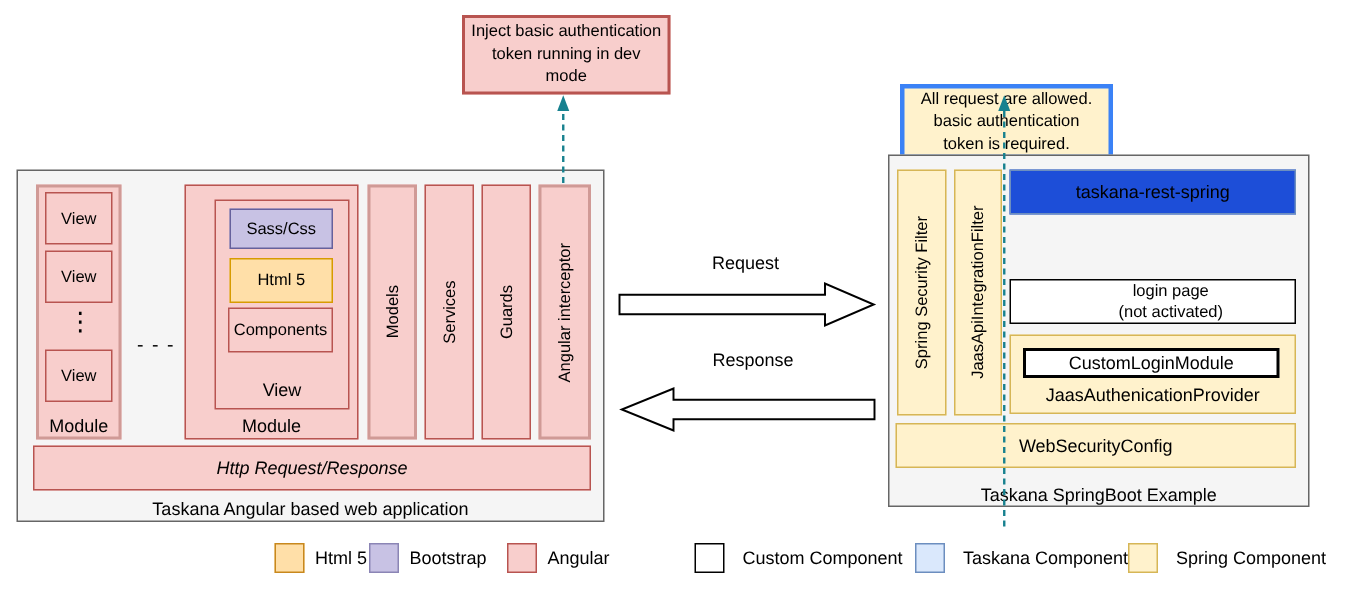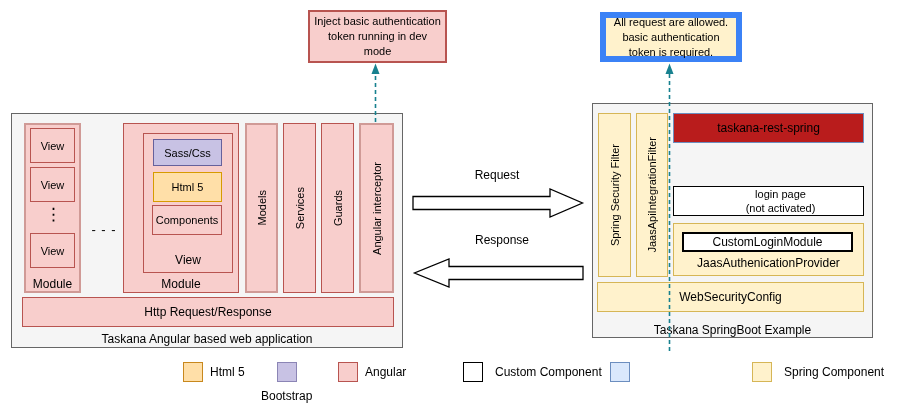--- a/index.html
+++ b/index.html
@@ -7,39 +7,39 @@
     position:relative;width:900px;height:403px;overflow:hidden;
     font-family:"Liberation Sans",sans-serif;color:#000;background:#fff;
   }
   .abs{position:absolute;box-sizing:border-box;}
   
   .callout{
     text-align:center;font-size:11px;line-height:15px;white-space:pre-line;
     display:flex;align-items:center;justify-content:center;
   }
   .callout-pink{background:#f8cecc;border:2px solid #b85450;}
-  .callout-yellow{background:#fff2cc;border:6px solid #3b82f6;}
+  .callout-yellow{background:#fff2cc;border:3px solid #3b82f6;margin-top:44px;}
   
   .app-box{background:#f5f5f5;border:1.5px solid #666666;}
   .app-title{font-size:12px;text-align:center;}
   
   .pink{background:#f8cecc;border:1px solid #b85450;}
   .pink-thick{background:#f8cecc;border:2px solid #d09a96;}
   .centered{display:flex;align-items:center;justify-content:center;}
   .lbl{font-size:11px;text-align:center;}
   .lbl12{font-size:12px;text-align:center;}
   .pillar{display:flex;align-items:center;justify-content:center;}
   .pillar span{writing-mode:vertical-rl;transform:rotate(180deg);font-size:11px;white-space:nowrap;}
   .sass{background:#c8c2e4;border:1px solid #66619c;}
   .html5{background:#ffdfa8;border:1px solid #d79b00;}
   .two-line{white-space:pre-line;text-align:center;font-size:11px;line-height:14px;
     display:flex;align-items:center;justify-content:center;padding-left:24px;}
   
   .yellow{background:#fff2cc;border:1px solid #d6b656;}
-  .blue{background:#b91c1c;border:1px solid #6c8ebf;}
+  .blue{background:#1d4ed8;border:1px solid #6c8ebf;}
   .white-box{background:#ffffff;border:1.5px solid #000000;}
   .dots{font-size:14px;text-align:center;letter-spacing:1px;}
   
   .legend-item{display:flex;align-items:center;gap:7px;font-size:12px;}
   .legend-item .swatch{width:18px;height:18px;border:1px solid #000;flex:0 0 auto;}
   .legend-item.wide{gap:12px;}
   svg{position:absolute;left:0;top:0;pointer-events:none;}
   .overlay{z-index:20;}
 </style>
 </head>
@@ -79,21 +79,21 @@
   <div class="abs pink pillar" style="left:283px;top:123px;width:33px;height:170px;">
       <span>Services</span>
     </div>
   <div class="abs pink pillar" style="left:321px;top:123px;width:33px;height:170px;">
       <span>Guards</span>
     </div>
   <div class="abs pink-thick pillar" style="left:359px;top:123px;width:35px;height:170px;">
       <span>Angular interceptor</span>
     </div>
 
-  <div class="abs pink centered lbl12" style="left:22px;top:297px;width:372px;height:30px;">Http Request/Response</div>
+  <div class="abs pink centered lbl12" style="left:22px;top:297px;width:372px;height:30px;font-style:italic;">Http Request/Response</div>
   <div class="abs app-title" style="left:11px;top:332px;width:392px;height:15px;">Taskana Angular based web application</div>
 
   <div class="abs lbl12" style="left:437px;top:168px;width:120px;height:15px;">Request</div>
   <div class="abs lbl12" style="left:442px;top:233px;width:120px;height:15px;">Response</div>
 
   <div class="abs app-box" style="left:592px;top:103px;width:281px;height:235px;"></div>
   <div class="abs yellow pillar" style="left:598px;top:113px;width:33px;height:164px;">
       <span>Spring Security Filter</span>
     </div>
   <div class="abs yellow pillar" style="left:636px;top:113px;width:32px;height:164px;">
@@ -105,34 +105,35 @@
   <div class="abs yellow" style="left:673px;top:223px;width:191px;height:53px;"></div>
   <div class="abs white-box centered lbl12" style="left:682px;top:232px;width:171px;height:20px;border-width:2px;">CustomLoginModule</div>
   <div class="abs lbl12" style="left:673px;top:256px;width:191px;height:14px;">JaasAuthenicationProvider</div>
   <div class="abs yellow centered lbl12" style="left:597px;top:282px;width:267px;height:30px;">WebSecurityConfig</div>
   <div class="abs app-title" style="left:592px;top:323px;width:281px;height:15px;">Taskana SpringBoot Example</div>
 
   <div class="abs legend-item" style="left:183px;top:362px;height:20px;">
     <span class="swatch" style="background: rgb(255, 223, 168); border-color: rgb(200, 136, 29);"></span>
     <span>Html 5</span>
   </div>
-  <div class="abs legend-item" style="left:261px;top:362px;height:20px;flex-direction:column;">
+  <div class="abs legend-item" style="left:246px;top:362px;height:20px;">
     <span class="swatch" style="background: rgb(200, 194, 228); border-color: rgb(139, 133, 181);"></span>
     <span>Bootstrap</span>
   </div>
   <div class="abs legend-item" style="left:338px;top:362px;height:20px;">
     <span class="swatch" style="background: rgb(248, 206, 204); border-color: rgb(184, 84, 80);"></span>
     <span>Angular</span>
   </div>
   <div class="abs legend-item wide" style="left:463px;top:362px;height:20px;align-items:center;">
     <span class="swatch" style="background: rgb(255, 255, 255); border-color: rgb(0, 0, 0);"></span>
     <span>Custom Component</span>
   </div>
   <div class="abs legend-item wide" style="left:610px;top:362px;height:20px;">
     <span class="swatch" style="background: rgb(218, 232, 252); border-color: rgb(108, 142, 191);"></span>
+    <span>Taskana Component</span>
   </div>
   <div class="abs legend-item wide" style="left:752px;top:362px;height:20px;">
     <span class="swatch" style="background: rgb(255, 242, 204); border-color: rgb(214, 182, 86);"></span>
     <span>Spring Component</span>
   </div>
 
   <svg class="overlay" width="900" height="403" viewBox="0 0 900 403">
 
     <polygon points="413,196.5 550,196.5 550,189 582.5,203 550,217 550,209.5 413,209.5" fill="#ffffff" stroke="#000000" stroke-width="1.3"></polygon>
 

